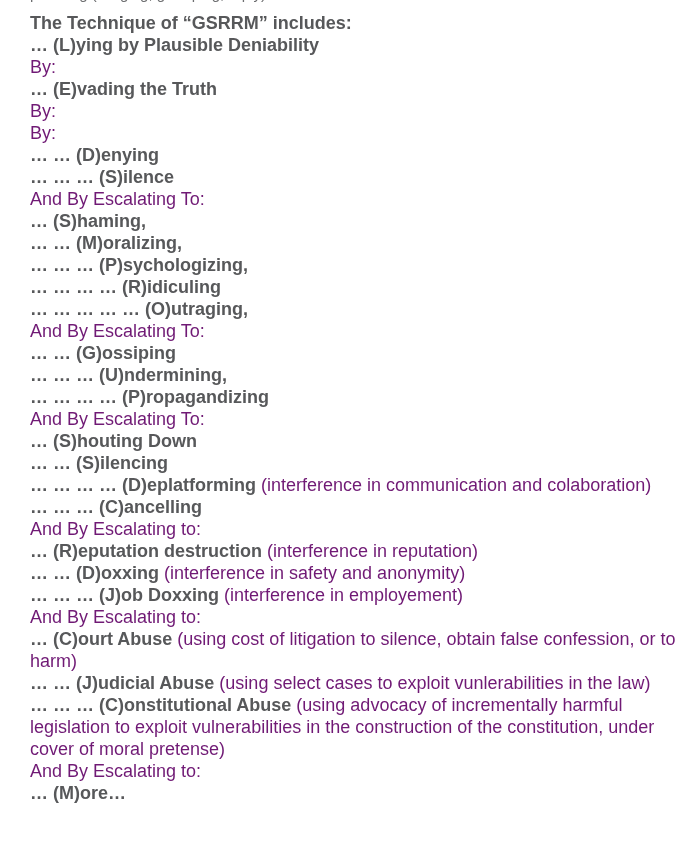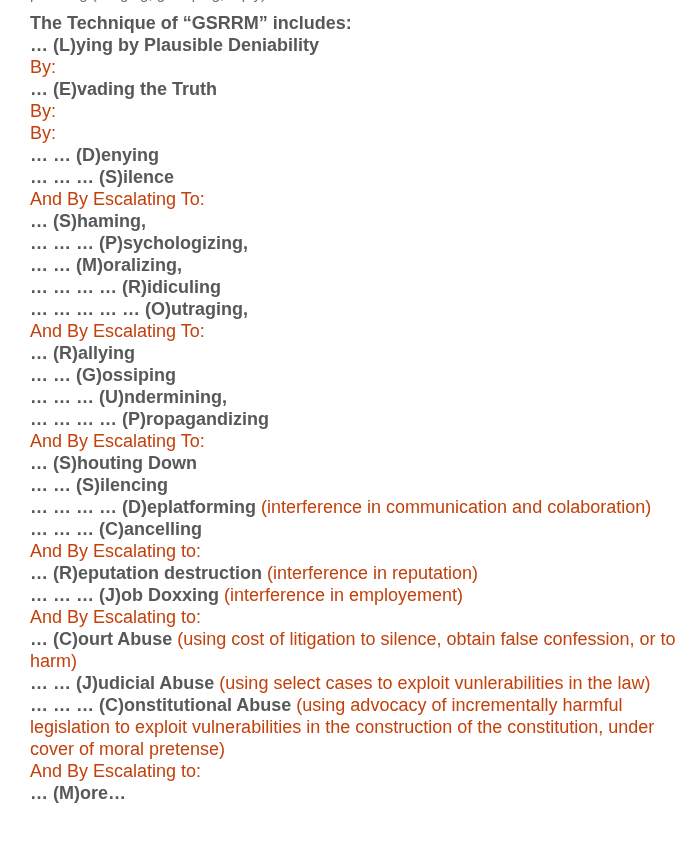--- a/index.html
+++ b/index.html
@@ -36,55 +36,55 @@
   }
   .line {
     min-height: 22px;
   }
   .b {
     font-weight: bold;
     color: #57585a;
   }
   .r {
     font-weight: normal;
-    color: #c2410c;
+    color: #701a75;
   }
 </style>
 </head>
 <body>
 
 <div class="page">
   <div class="clip-line">pursuing (alleging, gossiping, reply)</div>
   <div class="content">
       <div class="line"><span class="b">The Technique of “GSRRM” includes:</span></div>
       <div class="line"><span class="b">… (L)ying by Plausible Deniability</span></div>
       <div class="line"><span class="r">By:</span></div>
       <div class="line"><span class="b">… (E)vading the Truth</span></div>
       <div class="line"><span class="r">By:</span></div>
       <div class="line"><span class="r">By:</span></div>
       <div class="line"><span class="b">… … (D)enying</span></div>
       <div class="line"><span class="b">… … … (S)ilence</span></div>
       <div class="line"><span class="r">And By Escalating To:</span></div>
       <div class="line"><span class="b">… (S)haming,</span></div>
+      <div class="line"><span class="b">… … (M)oralizing,</span></div>
       <div class="line"><span class="b">… … … (P)sychologizing,</span></div>
-      <div class="line"><span class="b">… … (M)oralizing,</span></div>
       <div class="line"><span class="b">… … … … (R)idiculing</span></div>
       <div class="line"><span class="b">… … … … … (O)utraging,</span></div>
       <div class="line"><span class="r">And By Escalating To:</span></div>
-      <div class="line"><span class="b">… (R)allying</span></div>
       <div class="line"><span class="b">… … (G)ossiping</span></div>
       <div class="line"><span class="b">… … … (U)ndermining,</span></div>
       <div class="line"><span class="b">… … … … (P)ropagandizing</span></div>
       <div class="line"><span class="r">And By Escalating To:</span></div>
       <div class="line"><span class="b">… (S)houting Down</span></div>
       <div class="line"><span class="b">… … (S)ilencing</span></div>
       <div class="line"><span class="b">… … … … (D)eplatforming</span><span class="r"> (interference in communication and colaboration)</span></div>
       <div class="line"><span class="b">… … … (C)ancelling</span></div>
       <div class="line"><span class="r">And By Escalating to:</span></div>
       <div class="line"><span class="b">… (R)eputation destruction</span><span class="r"> (interference in reputation)</span></div>
+      <div class="line"><span class="b">… … (D)oxxing</span><span class="r"> (interference in safety and anonymity)</span></div>
       <div class="line"><span class="b">… … … (J)ob Doxxing</span><span class="r"> (interference in employement)</span></div>
       <div class="line"><span class="r">And By Escalating to:</span></div>
       <div class="line"><span class="b">… (C)ourt Abuse</span><span class="r"> (using cost of litigation to silence, obtain false confession, or to harm)</span></div>
       <div class="line"><span class="b">… … (J)udicial Abuse</span><span class="r"> (using select cases to exploit vunlerabilities in the law)</span></div>
       <div class="line"><span class="b">… … … (C)onstitutional Abuse</span><span class="r"> (using advocacy of incrementally harmful legislation to exploit vulnerabilities in the construction of the constitution, under cover of moral pretense)</span></div>
       <div class="line"><span class="r">And By Escalating to:</span></div>
       <div class="line"><span class="b">… (M)ore…</span></div>
     </div>
 </div>
 

